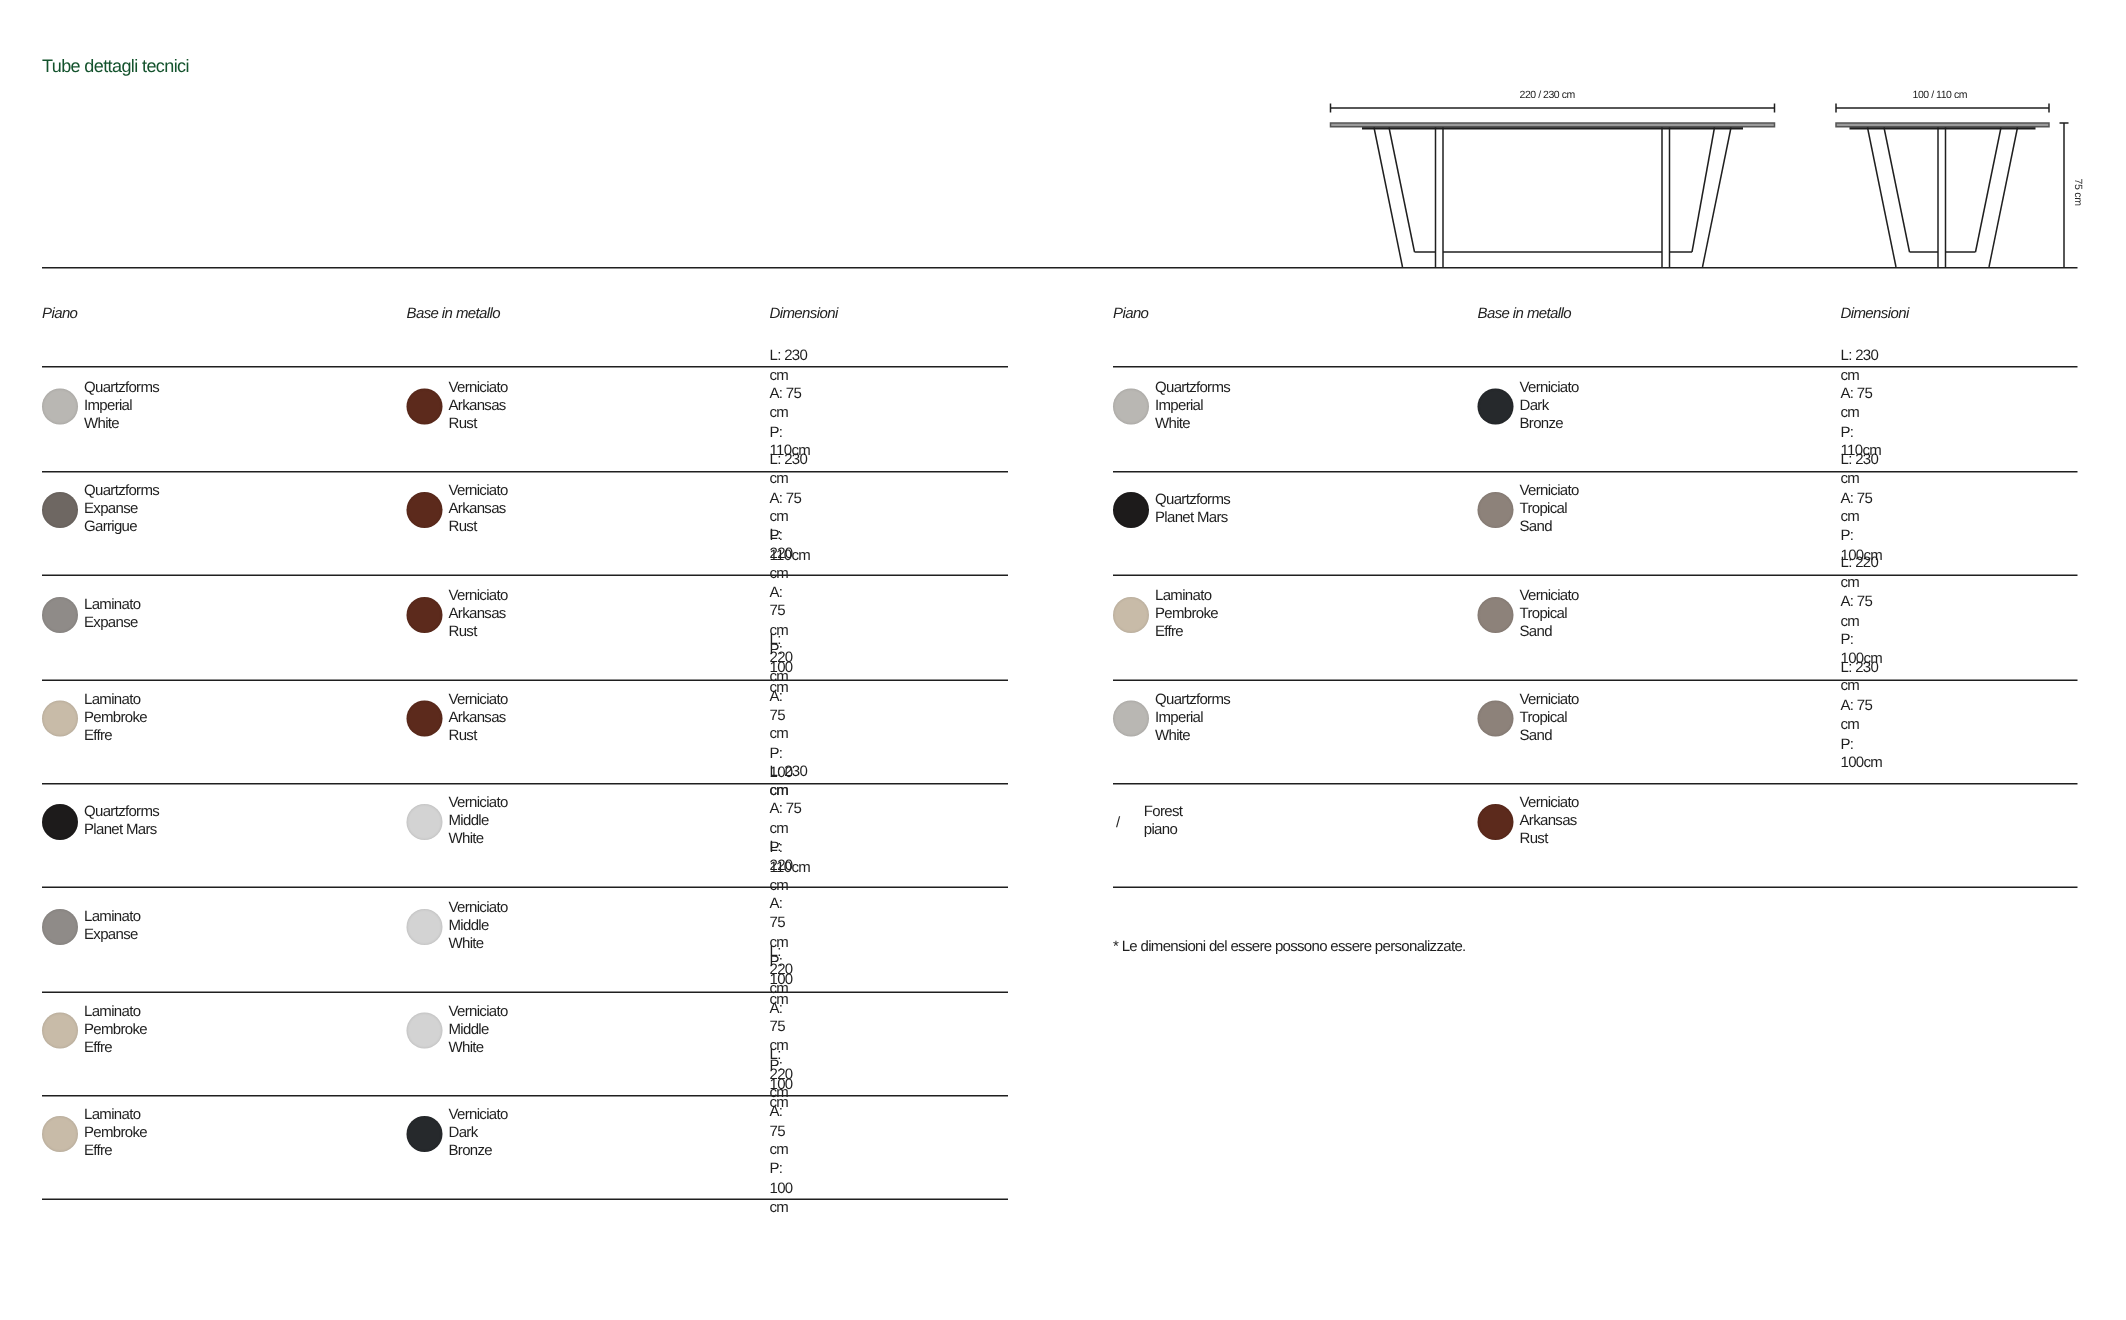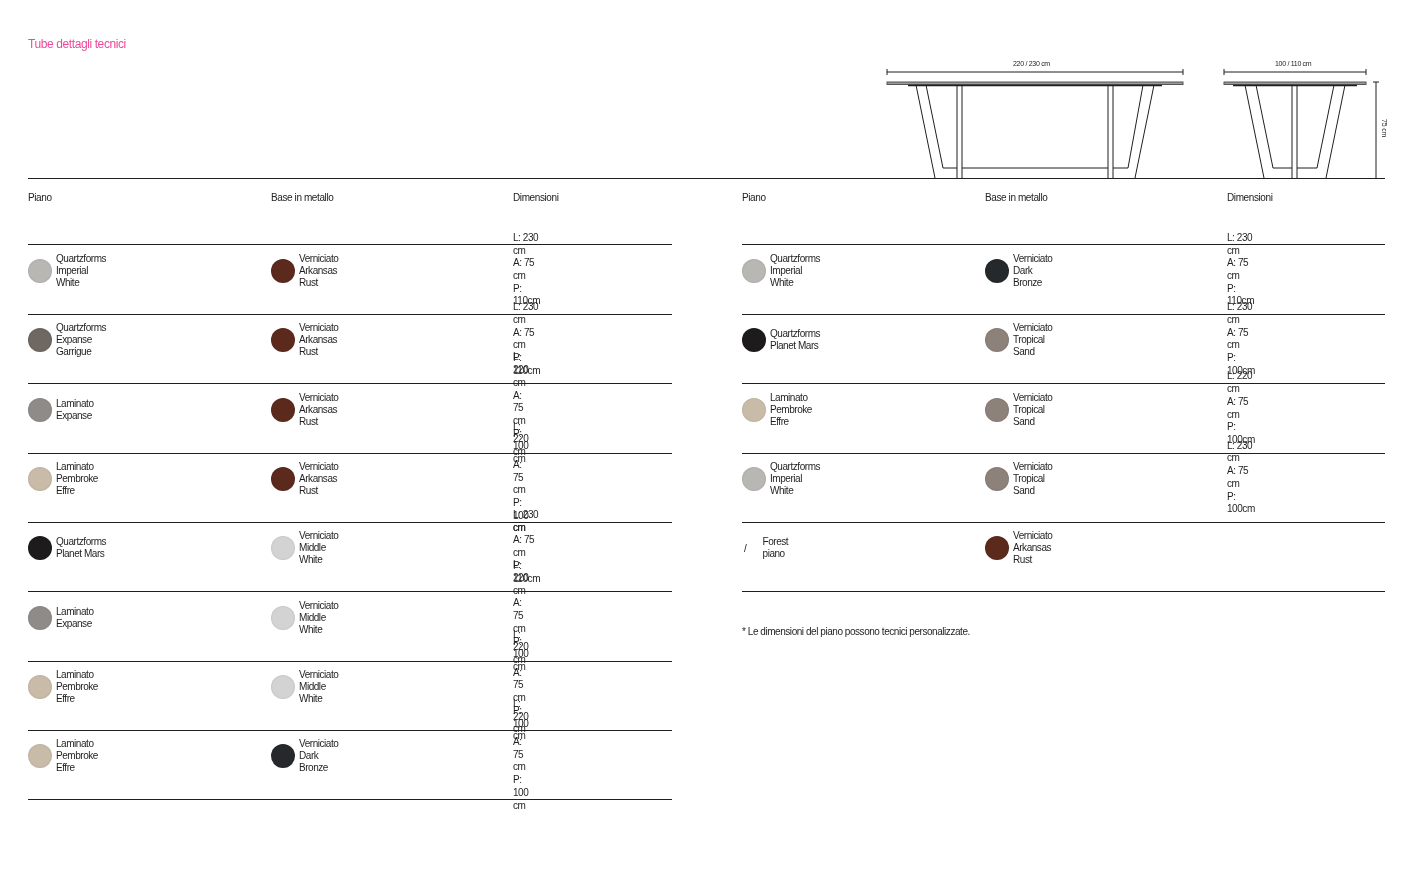--- a/index.html
+++ b/index.html
@@ -1,28 +1,28 @@
 <!DOCTYPE html>
 <html><head>
   <meta charset="utf-8">
   <style>
     * { box-sizing: border-box; margin: 0; padding: 0; }
     html, body { width: 1417px; height: 880px; background: #ffffff; overflow: hidden; }
     body { position: relative; font-family: "Liberation Sans", sans-serif; color: #1f1f1f; }
 
-    .title { position: absolute; left: 28px; top: 37px; font-size: 12px; letter-spacing: -0.4px; color: #ec4899; }
+    .title { position: absolute; left: 28px; top: 37px; font-size: 12px; letter-spacing: -0.4px; color: #14532d; }
 
     .drawing { position: absolute; left: 0; top: 0; width: 1417px; height: 190px; }
     .baseline { position: absolute; left: 28px; top: 178px; width: 1357px; height: 1px; background: #1f1f1f; }
 
     .dim-label { position: absolute; font-size: 7px; letter-spacing: -0.3px; color: #222; }
     .dim-vert { position: absolute; font-size: 7px; letter-spacing: -0.2px; color: #222; transform: rotate(90deg); transform-origin: left top; white-space: nowrap; }
 
     .table { position: absolute; top: 0; }
-    .table .hdr { position: absolute; top: 192px; font-size: 10px; letter-spacing: -0.4px; color: #222; }
+    .table .hdr { position: absolute; top: 204px; font-size: 10px; letter-spacing: -0.4px; color: #222; font-style: italic; }
     .table .rule { position: absolute; height: 1px; background: #1f1f1f; }
 
     .row { position: absolute; height: 69px; }
     .cell { position: absolute; top: 0; height: 52px; display: flex; align-items: center; }
     .swatch { width: 24px; height: 24px; border-radius: 50%; flex: 0 0 24px; margin-right: 4px;
               box-shadow: inset 0 0 2px rgba(0,0,0,0.15); }
     .lbl { font-size: 10px; line-height: 12px; letter-spacing: -0.45px; color: #1f1f1f; }
     .lbl span { display: block; }
     .dims { font-size: 10px; line-height: 12.7px; letter-spacing: -0.45px; color: #1f1f1f; }
     .dims span { display: block; }
@@ -400,13 +400,13 @@
         <span class="b-btype">Verniciato</span>
         <span class="b-bname">Arkansas Rust</span>
       </div>
     </div>
 
   </div>
       <div class="rule" style="left: 742px; width: 643px; top: 591px;"></div>
     </div>
 </div>
 
-<div class="note">* Le dimensioni del piano possono tecnici personalizzate.</div>
+<div class="note">* Le dimensioni del essere possono essere personalizzate.</div>
 
 </body></html>

